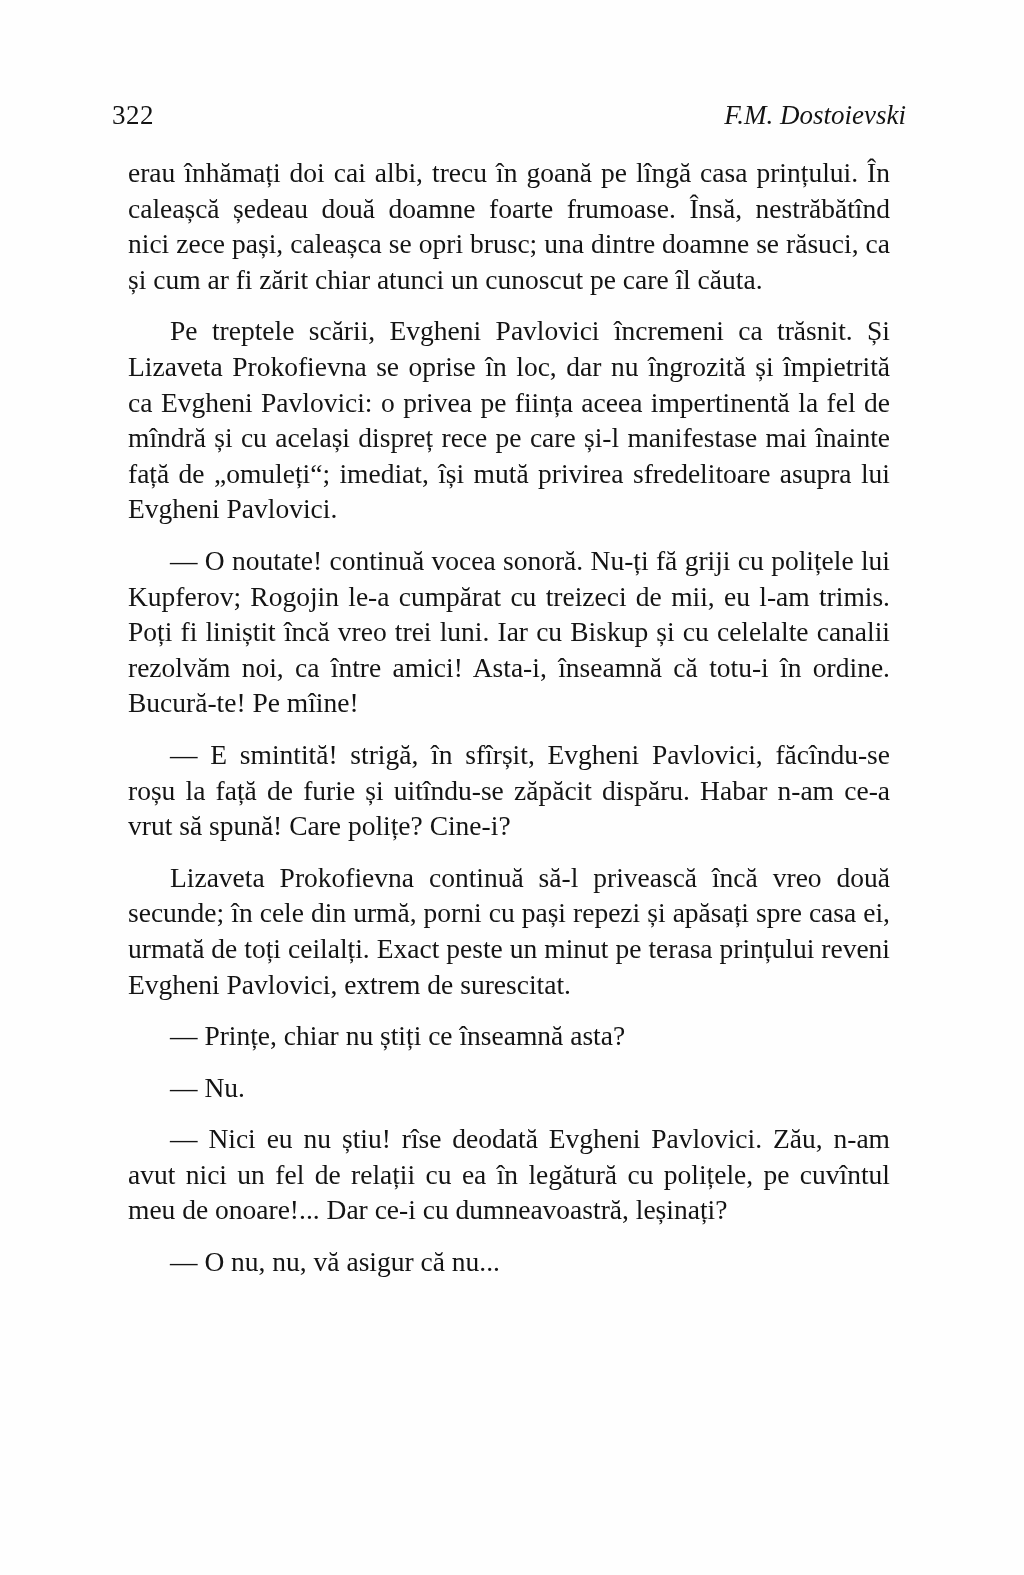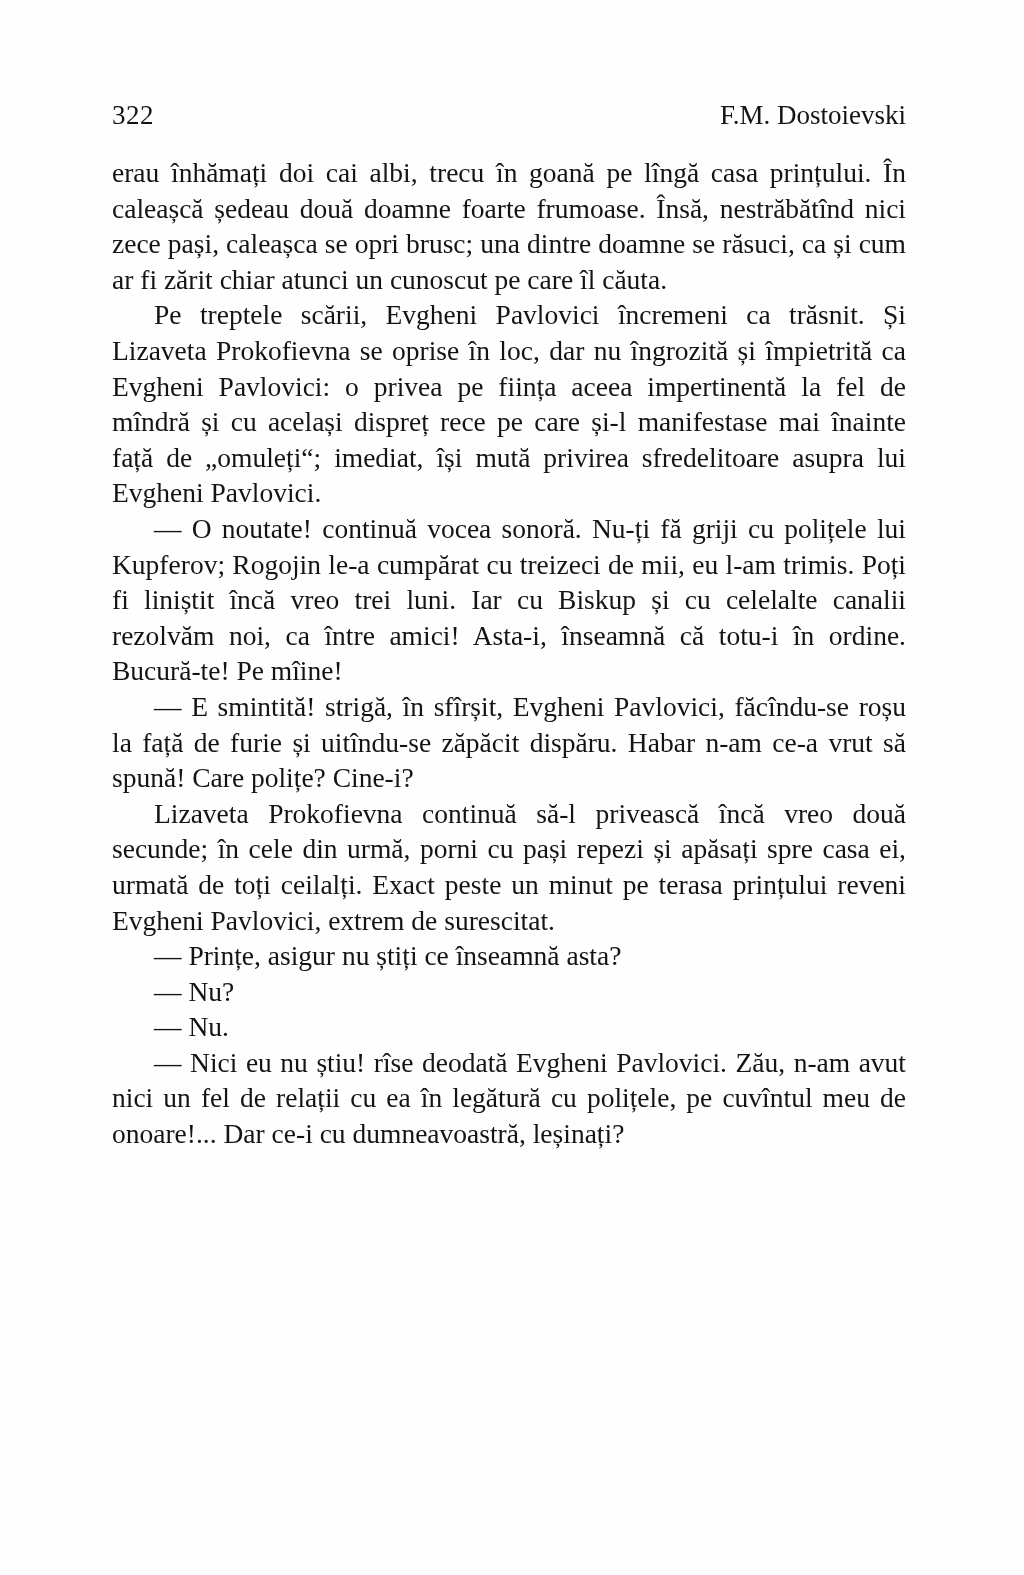--- a/index.html
+++ b/index.html
@@ -26,30 +26,31 @@
     display: flex;
     justify-content: space-between;
     align-items: flex-start;
     font-size: 27px;
     line-height: 1.15;
   }
   .page-number {
     letter-spacing: 0.5px;
   }
   .running-head {
+    font-style: italic;
   }
   .page-body {
     margin-top: 24px;
     font-size: 27.5px;
     line-height: 35.6px;
     text-align: justify;
     text-justify: inter-word;
   }
   .page-body p {
-    margin: 0;
+    margin: 16px;
     padding: 0;
     font-family: Liberation Serif, serif;
   }
   .page-body p.indent {
     text-indent: 42px;
   }
 </style>
 </head>
 <body>
 
@@ -58,19 +59,19 @@
     <header class="page-header">
       <span class="page-number">322</span>
       <span class="running-head">F.M. Dostoievski</span>
     </header>
     <main class="page-body">
         <p class="para">erau înhămați doi cai albi, trecu în goană pe lîngă casa prințului. În caleașcă ședeau două doamne foarte frumoase. Însă, nestrăbătînd nici zece pași, caleașca se opri brusc; una dintre doamne se răsuci, ca și cum ar fi zărit chiar atunci un cunoscut pe care îl căuta.</p>
         <p class="para indent">Pe treptele scării, Evgheni Pavlovici încremeni ca trăsnit. Și Lizaveta Prokofievna se oprise în loc, dar nu îngrozită și împietrită ca Evgheni Pavlovici: o privea pe ființa aceea impertinentă la fel de mîndră și cu același dispreț rece pe care și-l manifestase mai înainte față de „omuleți“; imediat, își mută privirea sfredelitoare asupra lui Evgheni Pavlovici.</p>
         <p class="para indent">— O noutate! continuă vocea sonoră. Nu-ți fă griji cu polițele lui Kupferov; Rogojin le-a cumpărat cu treizeci de mii, eu l-am trimis. Poți fi liniștit încă vreo trei luni. Iar cu Biskup și cu celelalte canalii rezolvăm noi, ca între amici! Asta-i, înseamnă că totu-i în ordine. Bucură-te! Pe mîine!</p>
         <p class="para indent">— E smintită! strigă, în sfîrșit, Evgheni Pavlovici, făcîndu-se roșu la față de furie și uitîndu-se zăpăcit dispăru. Habar n-am ce-a vrut să spună! Care polițe? Cine-i?</p>
         <p class="para indent">Lizaveta Prokofievna continuă să-l privească încă vreo două secunde; în cele din urmă, porni cu pași repezi și apăsați spre casa ei, urmată de toți ceilalți. Exact peste un minut pe terasa prințului reveni Evgheni Pavlovici, extrem de surescitat.</p>
-        <p class="para indent">— Prințe, asigur nu știți ce înseamnă asta?</p>
-        <p class="para indent">— Nu?</p>
+        <p class="para indent">— Prințe, chiar nu știți ce înseamnă asta?</p>
         <p class="para indent">— Nu.</p>
         <p class="para indent">— Nici eu nu știu! rîse deodată Evgheni Pavlovici. Zău, n-am avut nici un fel de relații cu ea în legătură cu polițele, pe cuvîntul meu de onoare!... Dar ce-i cu dumneavoastră, leșinați?</p>
+        <p class="para indent">— O nu, nu, vă asigur că nu...</p>
       </main>
   </div>
 </div>
 
 </body></html>

